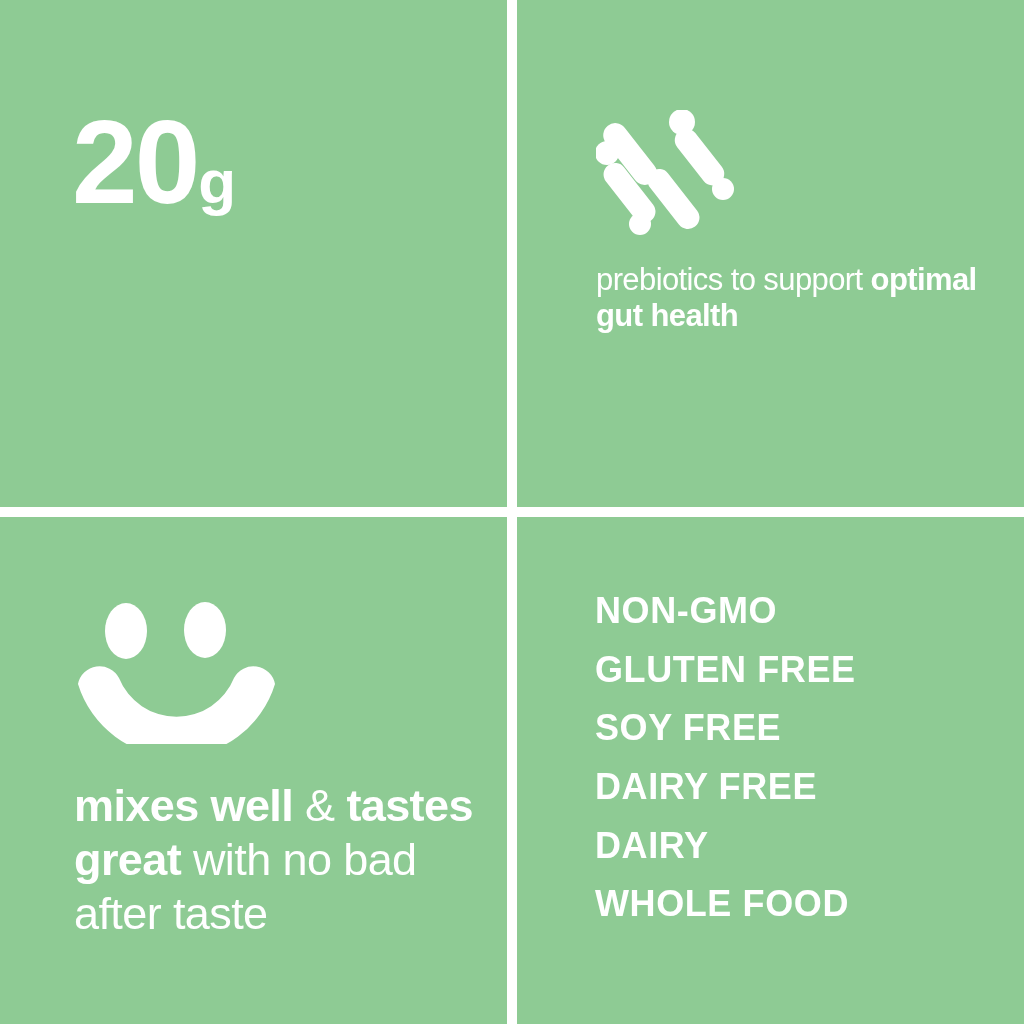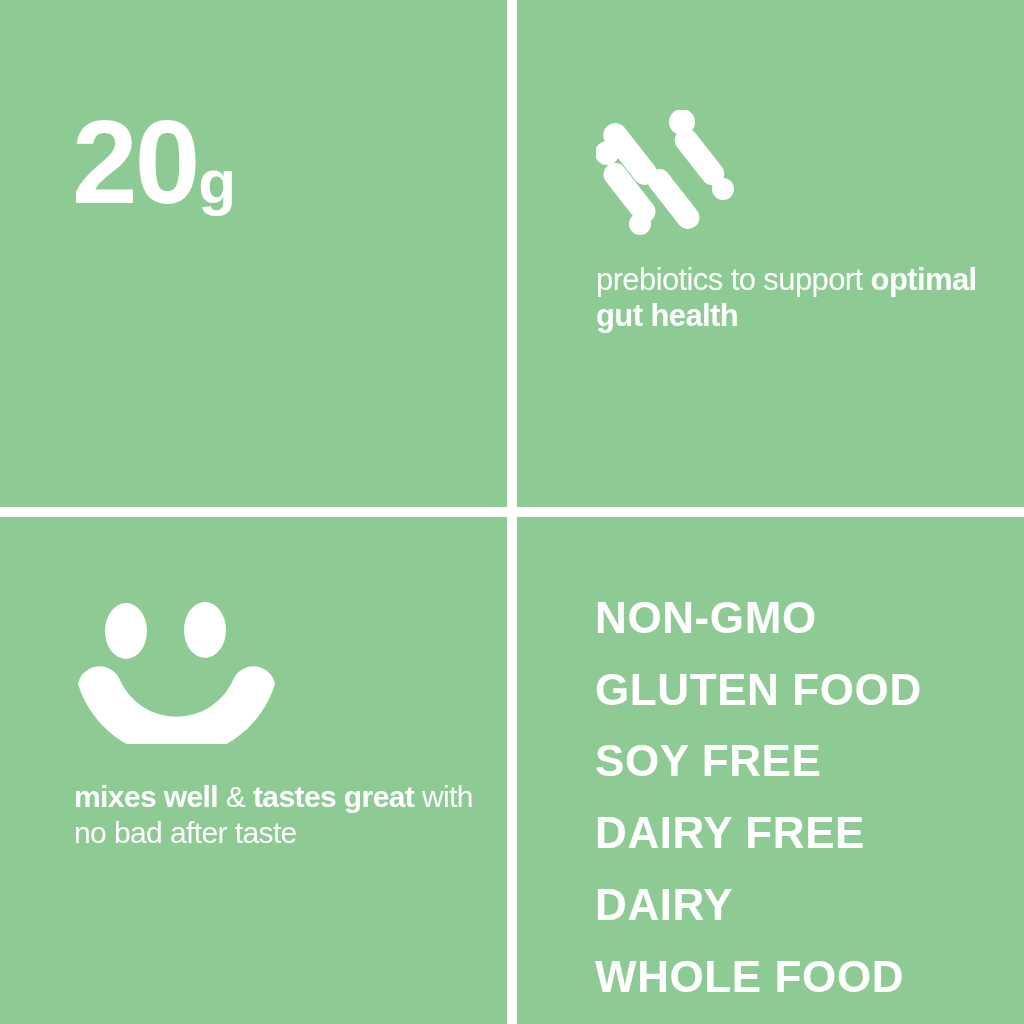--- a/index.html
+++ b/index.html
@@ -98,37 +98,37 @@
     left: 68px;
     top: 82px;
     width: 216px;
     height: 145px;
   }
   .bl-caption {
     position: absolute;
     left: 74px;
     top: 262px;
     width: 420px;
-    font-size: 30px;
+    font-size: 45px;
     line-height: 1.2;
     color: #ffffff;
     letter-spacing: -0.6px;
   }
 
   
   .cert-list {
     position: absolute;
     left: 78px;
     top: 65px;
     margin: 0;
     padding: 0;
     list-style: none;
   }
   .cert-item {
-    font-size: 44px;
+    font-size: 36px;
     font-weight: 700;
     color: #ffffff;
     letter-spacing: 0.6px;
     line-height: 1.63;
     white-space: nowrap;
   }
 </style>
 </head>
 <body>
 
@@ -181,21 +181,21 @@
       </svg>
     </div>
     <div class="bl-caption">
       <span class="w-bold">mixes well</span><span class="w-reg"> &amp; </span><span class="w-bold">tastes great</span><span class="w-reg"> with no bad after taste</span>
     </div>
   </div>
 
   <div class="quad quad-br">
     <ul class="cert-list">
       <li class="cert-item">NON-GMO</li>
-      <li class="cert-item">GLUTEN FOOD</li>
+      <li class="cert-item">GLUTEN FREE</li>
       <li class="cert-item">SOY FREE</li>
       <li class="cert-item">DAIRY FREE</li>
       <li class="cert-item">DAIRY</li>
       <li class="cert-item">WHOLE FOOD</li>
     </ul>
   </div>
 
 </div>
 
 </body></html>

